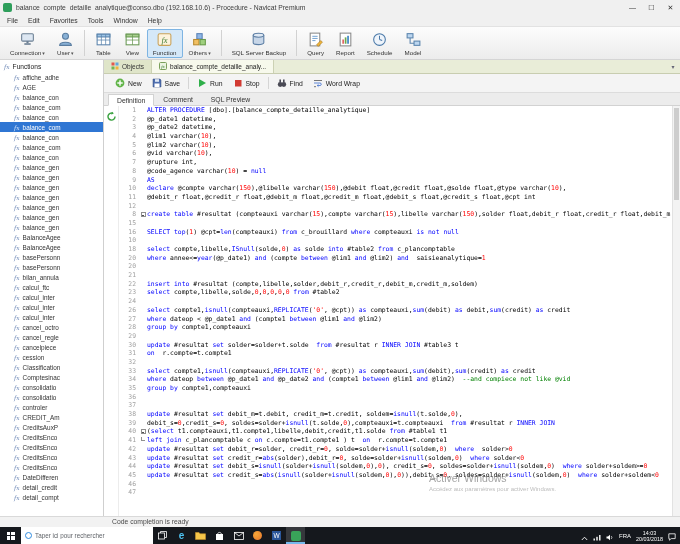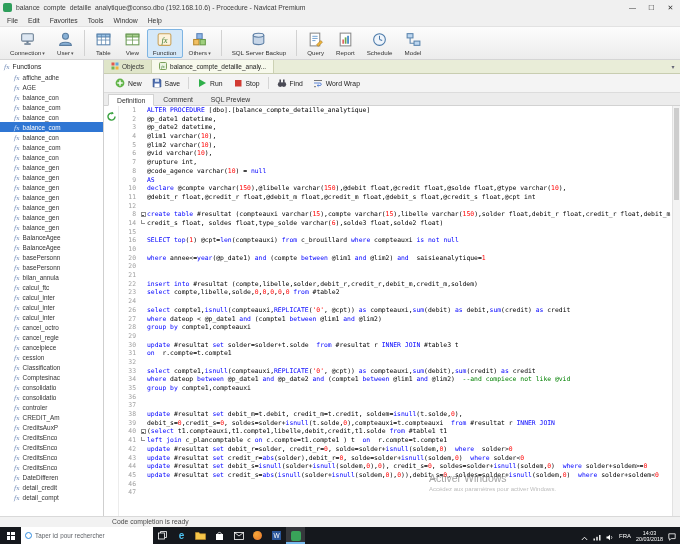--- a/index.html
+++ b/index.html
@@ -585,40 +585,38 @@
             <span class="ct"></span>
           </div>
           <div class="cl">
             <span class="ln">8</span>
             <span class="fc">
               <span class="fbox"></span>
             </span>
             <span class="ct"><span class="tk-k">create</span> <span class="tk-k">table</span> #resultat (compteauxi varchar(<span class="tk-n">15</span>),compte varchar(<span class="tk-n">15</span>),libelle varchar(<span class="tk-n">150</span>),solder float,debit_r float,credit_r float,debit_m float,</span>
           </div>
           <div class="cl">
-            <span class="ln">14</span>
-            <span class="fc">
-              <span class="fend"></span>
-            </span>
-            <span class="ct">credit_s float, soldes float,type_solde varchar(<span class="tk-n">6</span>),solde3 float,solde2 float)</span>
-          </div>
-          <div class="cl">
             <span class="ln">15</span>
             <span class="fc"></span>
             <span class="ct"></span>
           </div>
           <div class="cl">
             <span class="ln">16</span>
             <span class="fc"></span>
             <span class="ct"><span class="tk-k">SELECT</span> <span class="tk-k">top</span>(<span class="tk-n">1</span>) @cpt=<span class="tk-k">len</span>(compteauxi) <span class="tk-k">from</span> c_brouillard <span class="tk-k">where</span> compteauxi <span class="tk-k">is</span> <span class="tk-k">not</span> <span class="tk-k">null</span></span>
           </div>
           <div class="cl">
             <span class="ln">10</span>
             <span class="fc"></span>
             <span class="ct"></span>
+          </div>
+          <div class="cl">
+            <span class="ln">18</span>
+            <span class="fc"></span>
+            <span class="ct"><span class="tk-k">select</span> compte,libelle,<span class="tk-k">ISnull</span>(solde,<span class="tk-n">0</span>) <span class="tk-k">as</span> solde <span class="tk-k">into</span> #table2 <span class="tk-k">from</span> c_plancomptable</span>
           </div>
           <div class="cl">
             <span class="ln">20</span>
             <span class="fc"></span>
             <span class="ct"><span class="tk-k">where</span> annee&lt;=<span class="tk-k">year</span>(@p_date1) <span class="tk-k">and</span> (compte <span class="tk-k">between</span> @lim1 <span class="tk-k">and</span> @lim2) <span class="tk-k">and</span>  saisieanalytique=<span class="tk-n">1</span></span>
           </div>
           <div class="cl">
             <span class="ln">20</span>
             <span class="fc"></span>
             <span class="ct"></span>

